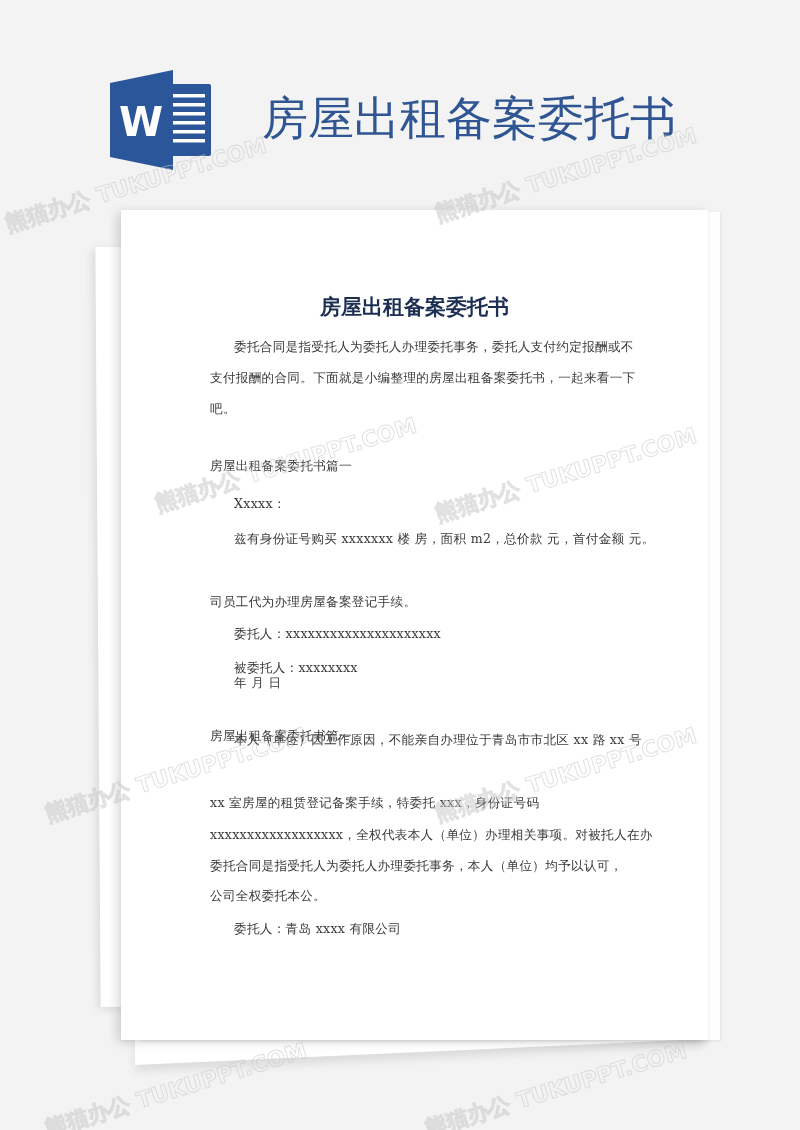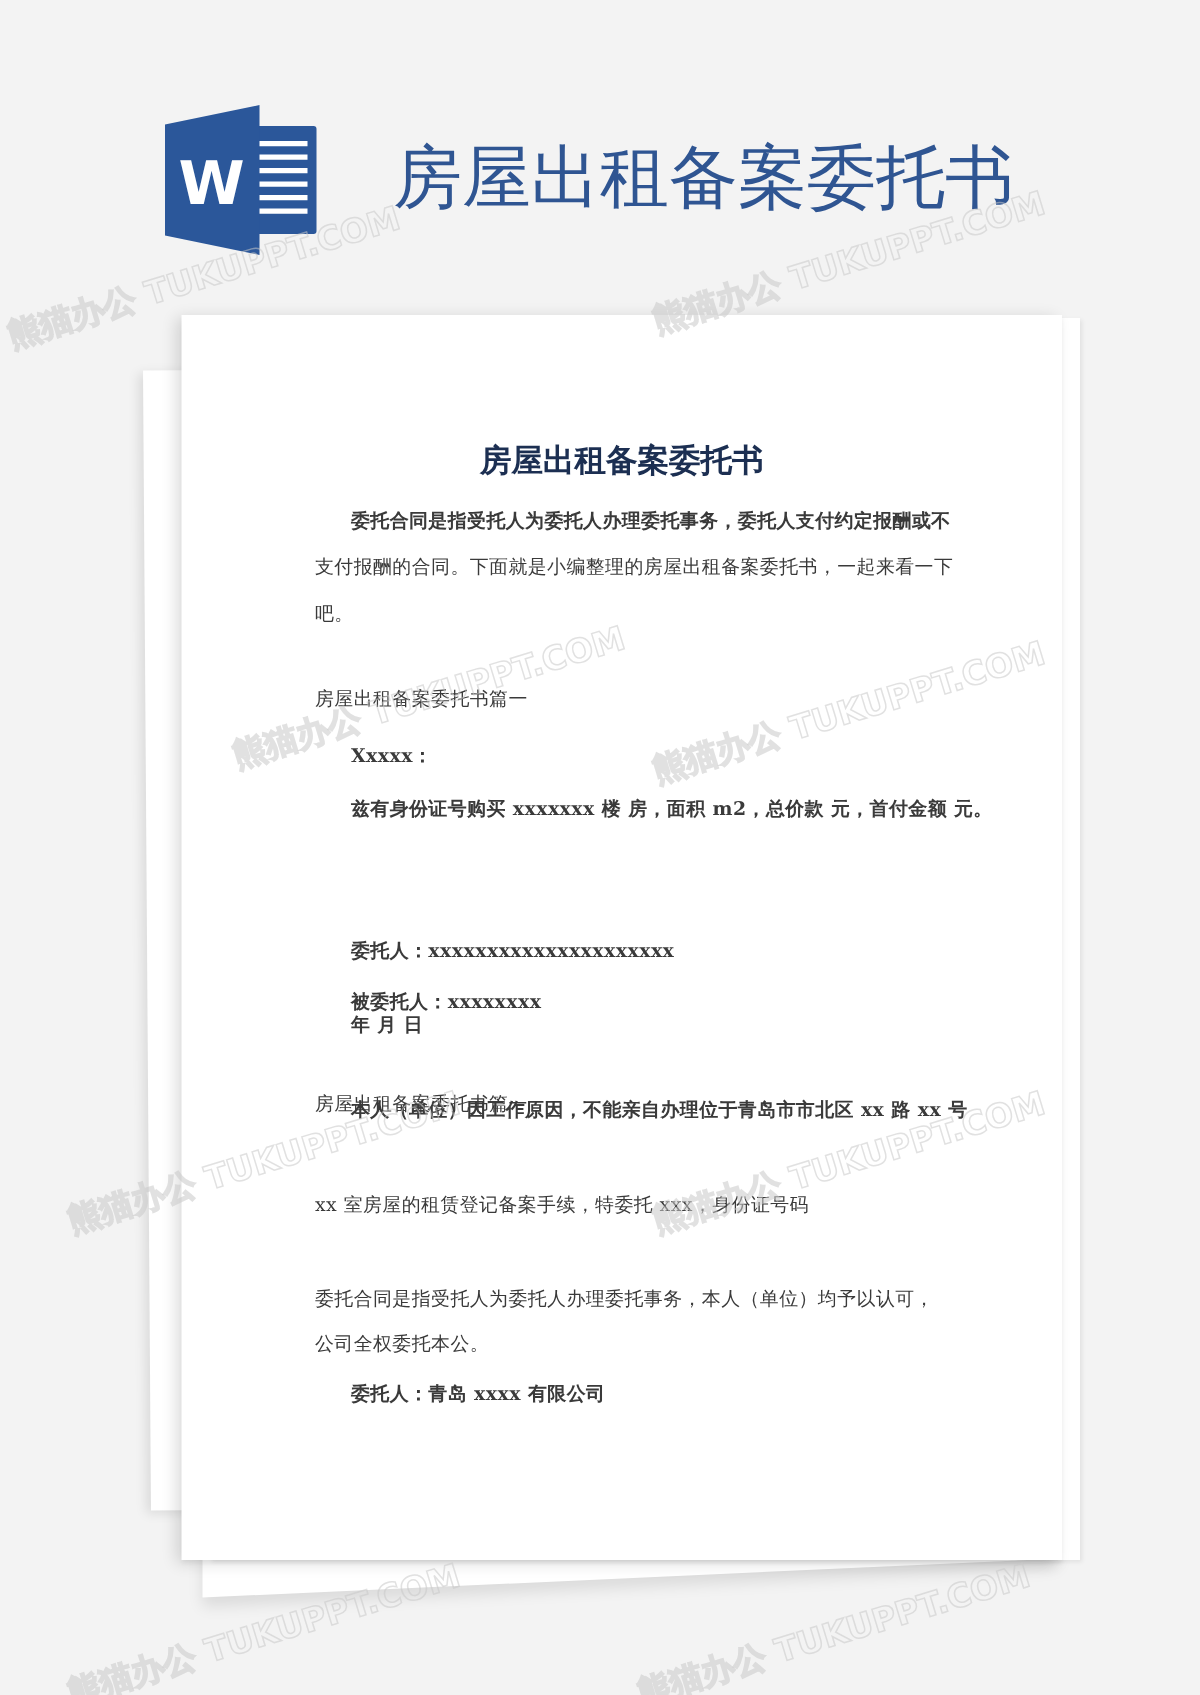--- a/index.html
+++ b/index.html
@@ -43,21 +43,21 @@
   .doc { position:absolute; left:121px; top:210px; width:587px; height:830px; z-index:10; }
   .doc-title {
     position:absolute; left:0; width:100%; top:84px; text-align:center;
     font-family:"DejaVu Sans","Liberation Sans",sans-serif; font-weight:bold;
     font-size:21px; color:#1c2f52; line-height:26px;
   }
   .line {
     position:absolute; left:89px; font-size:12.6px; color:#3a3a3a;
     white-space:nowrap; line-height:18px; letter-spacing:0.3px;
   }
-  .indent { left:113px;font-weight:bold; }
+  .indent { left:113px; }
 </style>
 </head>
 <body>
 
 <svg class="word-icon" viewBox="0 0 104 100">
   <rect x="55" y="14" width="46" height="72" rx="2" fill="#2b579a"></rect>
   <g fill="#ffffff">
     <rect x="62" y="24" width="33" height="3.5"></rect>
     <rect x="62" y="33" width="33" height="3.5"></rect>
     <rect x="62" y="42" width="33" height="3.5"></rect>
@@ -79,27 +79,29 @@
 <div class="doc">
   <div class="doc-title">房屋出租备案委托书</div>
 
   <div class="line indent" style="top:128px">委托合同是指受托人为委托人办理委托事务，委托人支付约定报酬或不</div>
   <div class="line" style="top:159px">支付报酬的合同。下面就是小编整理的房屋出租备案委托书，一起来看一下</div>
   <div class="line" style="top:190px">吧。</div>
 
   <div class="line" style="top:247px">房屋出租备案委托书篇一</div>
   <div class="line indent" style="top:285px">Xxxxx：</div>
   <div class="line indent" style="top:320px">兹有身份证号购买 xxxxxxx  楼  房，面积  m2，总价款  元，首付金额  元。</div>
+  <div class="line" style="top:383px">司员工代为办理房屋备案登记手续。</div>
   <div class="line indent" style="top:415px">委托人：xxxxxxxxxxxxxxxxxxxxx</div>
   <div class="line indent" style="top:449px">被委托人：xxxxxxxx</div>
   <div class="line indent" style="top:464px">年  月  日</div>
 
   <div class="line" style="top:517px">房屋出租备案委托书篇一</div>
   <div class="line indent" style="top:521px">本人（单位）因工作原因，不能亲自办理位于青岛市市北区 xx 路 xx 号</div>
   <div class="line" style="top:584px">xx 室房屋的租赁登记备案手续，特委托 xxx，身份证号码</div>
+  <div class="line" style="top:616px">xxxxxxxxxxxxxxxxxx，全权代表本人（单位）办理相关事项。对被托人在办</div>
   <div class="line" style="top:647px">委托合同是指受托人为委托人办理委托事务，本人（单位）均予以认可，</div>
   <div class="line" style="top:677px">公司全权委托本公。</div>
   <div class="line indent" style="top:710px">委托人：青岛 xxxx 有限公司</div>
 </div>
 
 <div class="watermark" style="left:0px; top:170px;">熊猫办公 TUKUPPT.COM</div>
 <div class="watermark" style="left:430px; top:160px;">熊猫办公 TUKUPPT.COM</div>
 <div class="watermark" style="left:150px; top:450px;">熊猫办公 TUKUPPT.COM</div>
 <div class="watermark" style="left:430px; top:460px;">熊猫办公 TUKUPPT.COM</div>
 <div class="watermark" style="left:40px; top:760px;">熊猫办公 TUKUPPT.COM</div>

